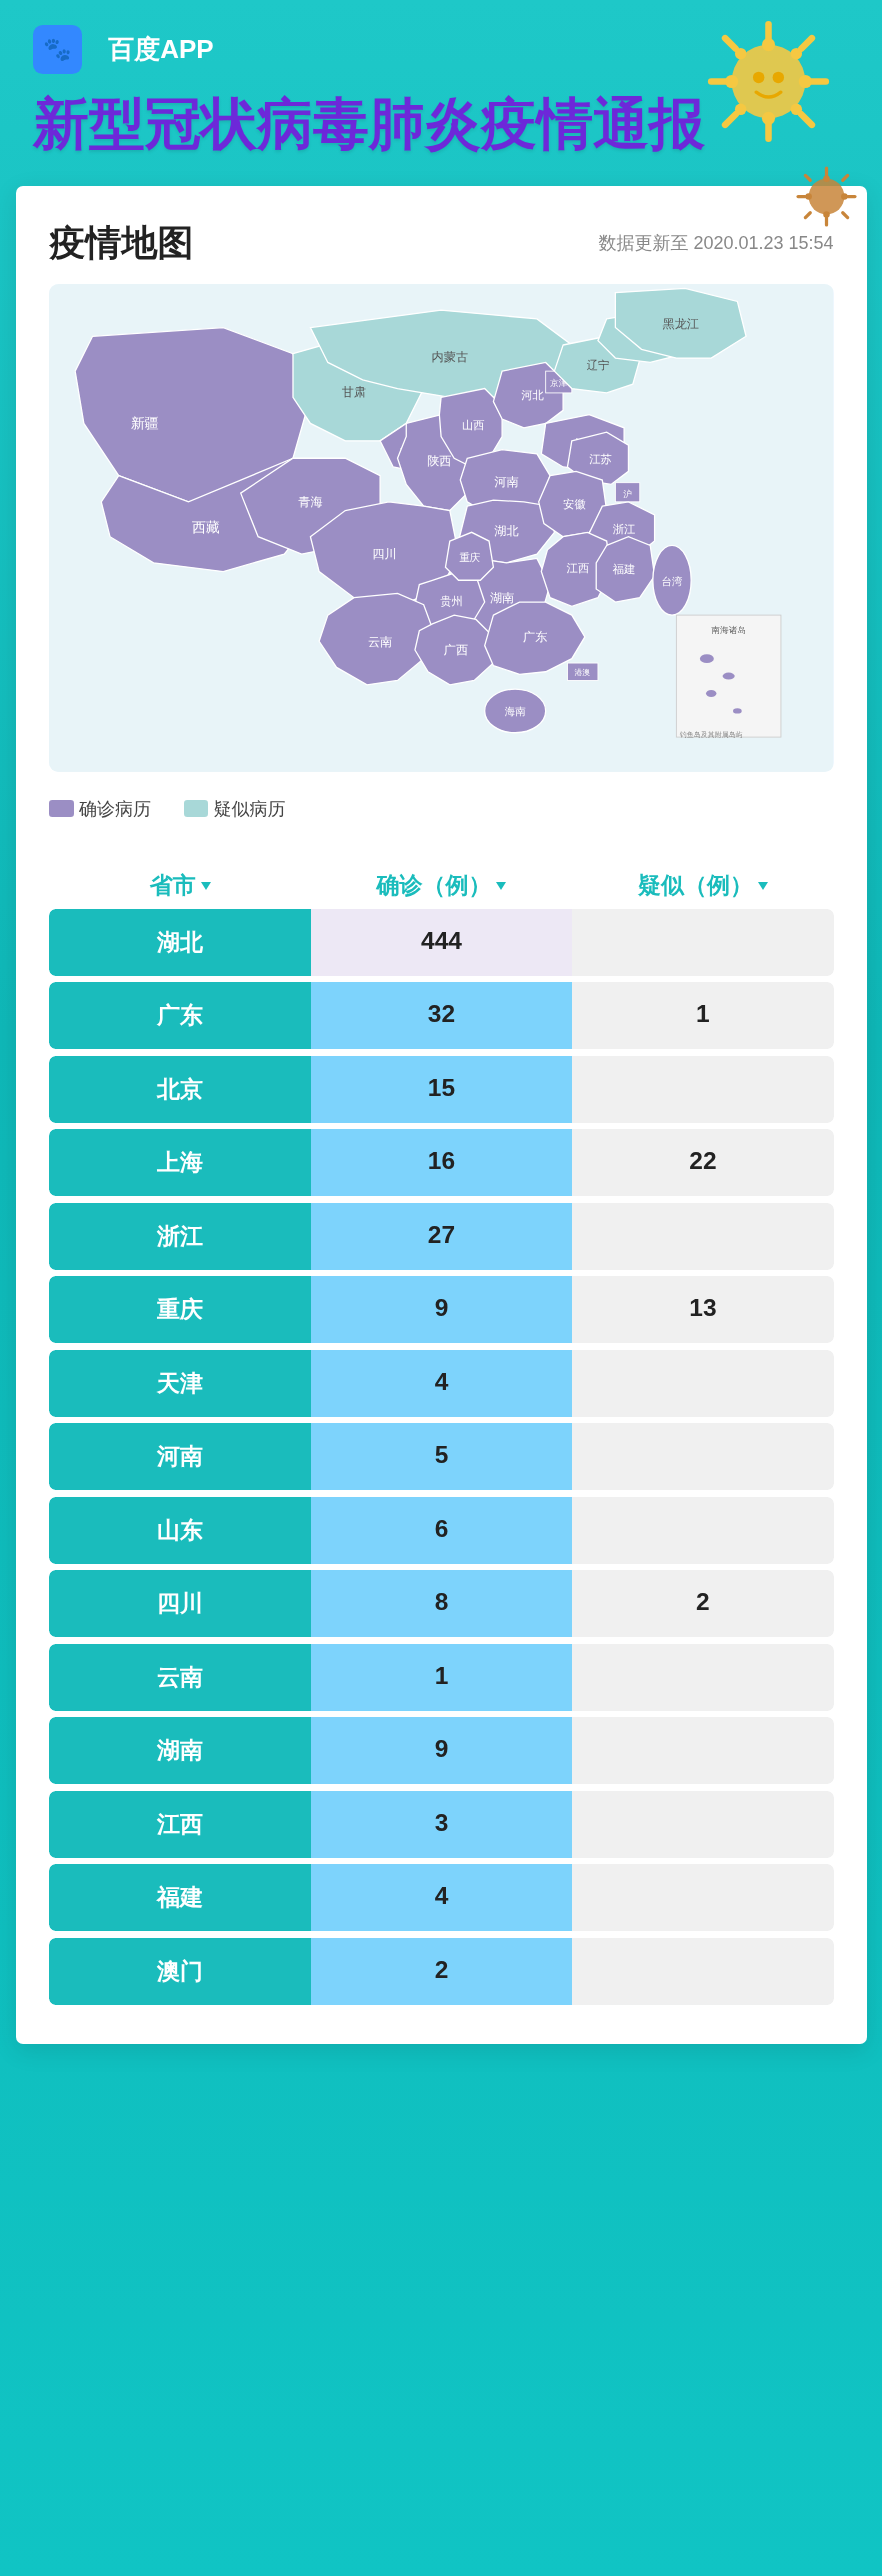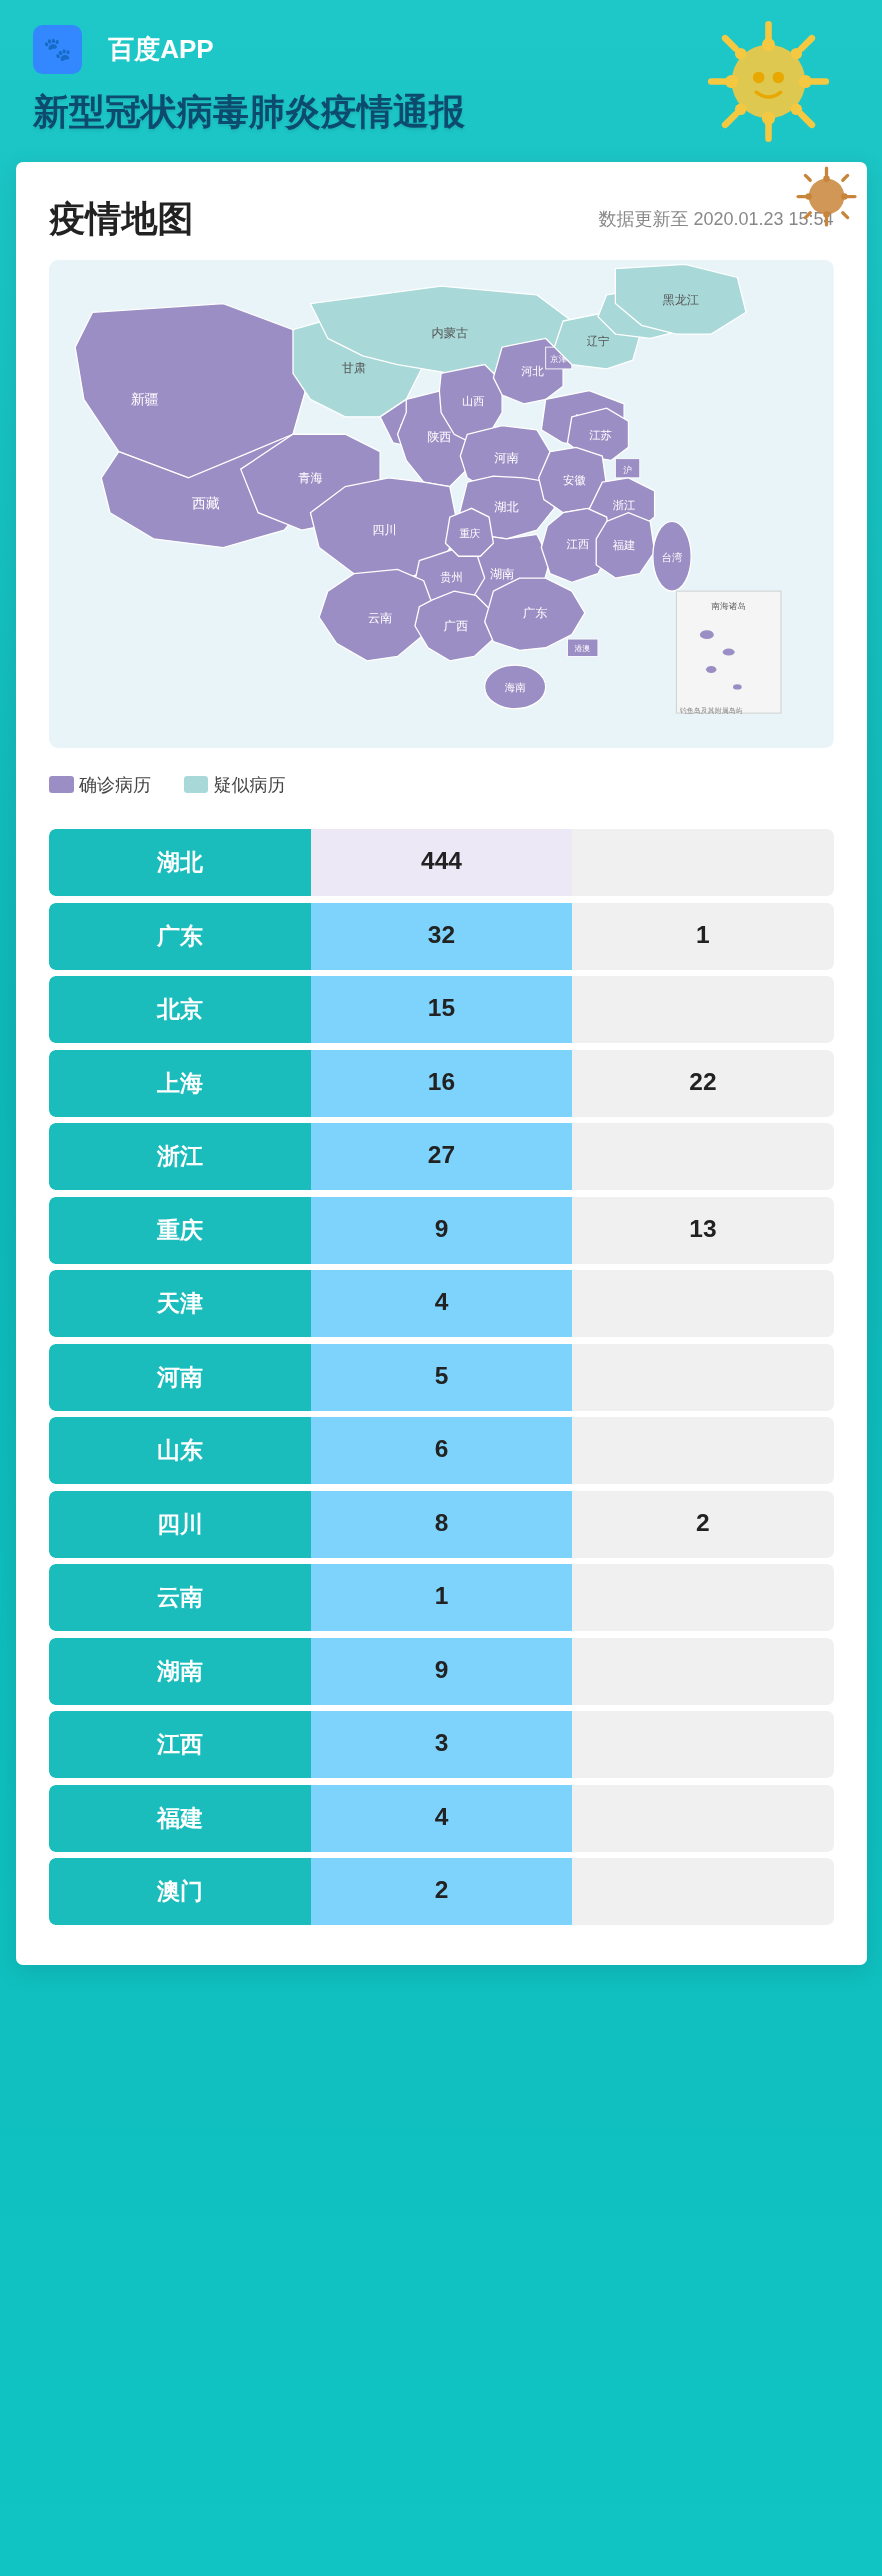--- a/index.html
+++ b/index.html
@@ -34,22 +34,22 @@
       font-size: 23px;
     }
     .baidu-text {
       color: white;
       font-size: 26px;
       font-weight: bold;
       margin-left: 18px;
     }
 
     .main-title {
-      color: #0c4a6e;
-      font-size: 36px;
+      color: #6d28d9;
+      font-size: 56px;
       font-weight: bold;
       line-height: 1.2;
       margin-bottom: 12.3px;
       text-shadow: 0 1.6px 3.3px rgba(0,0,0,0.1);
     }
     .subtitle {
       color: white;
       font-size: 24.5px;
       margin-bottom: 24.5px;
     }
@@ -388,20 +388,34 @@
         <span>确诊病历</span>
       </div>
       <div class="legend-item">
         <div class="legend-dot suspected"></div>
         <span>疑似病历</span>
       </div>
     </div>
   </div>
 
   <div class="table-section">
+    <div class="table-header">
+      <div class="col">
+        <span>省市</span>
+        <span class="arrow"></span>
+      </div>
+      <div class="col">
+        <span>确诊（例）</span>
+        <span class="arrow"></span>
+      </div>
+      <div class="col">
+        <span>疑似（例）</span>
+        <span class="arrow"></span>
+      </div>
+    </div>
 
     <div id="table-body">
         <div class="table-row">
     <div class="province">湖北</div>
     <div class="confirmed-val hubei">444</div>
     <div class="suspected-val"></div>
   </div>
         <div class="table-row">
     <div class="province">广东</div>
     <div class="confirmed-val">32</div>

